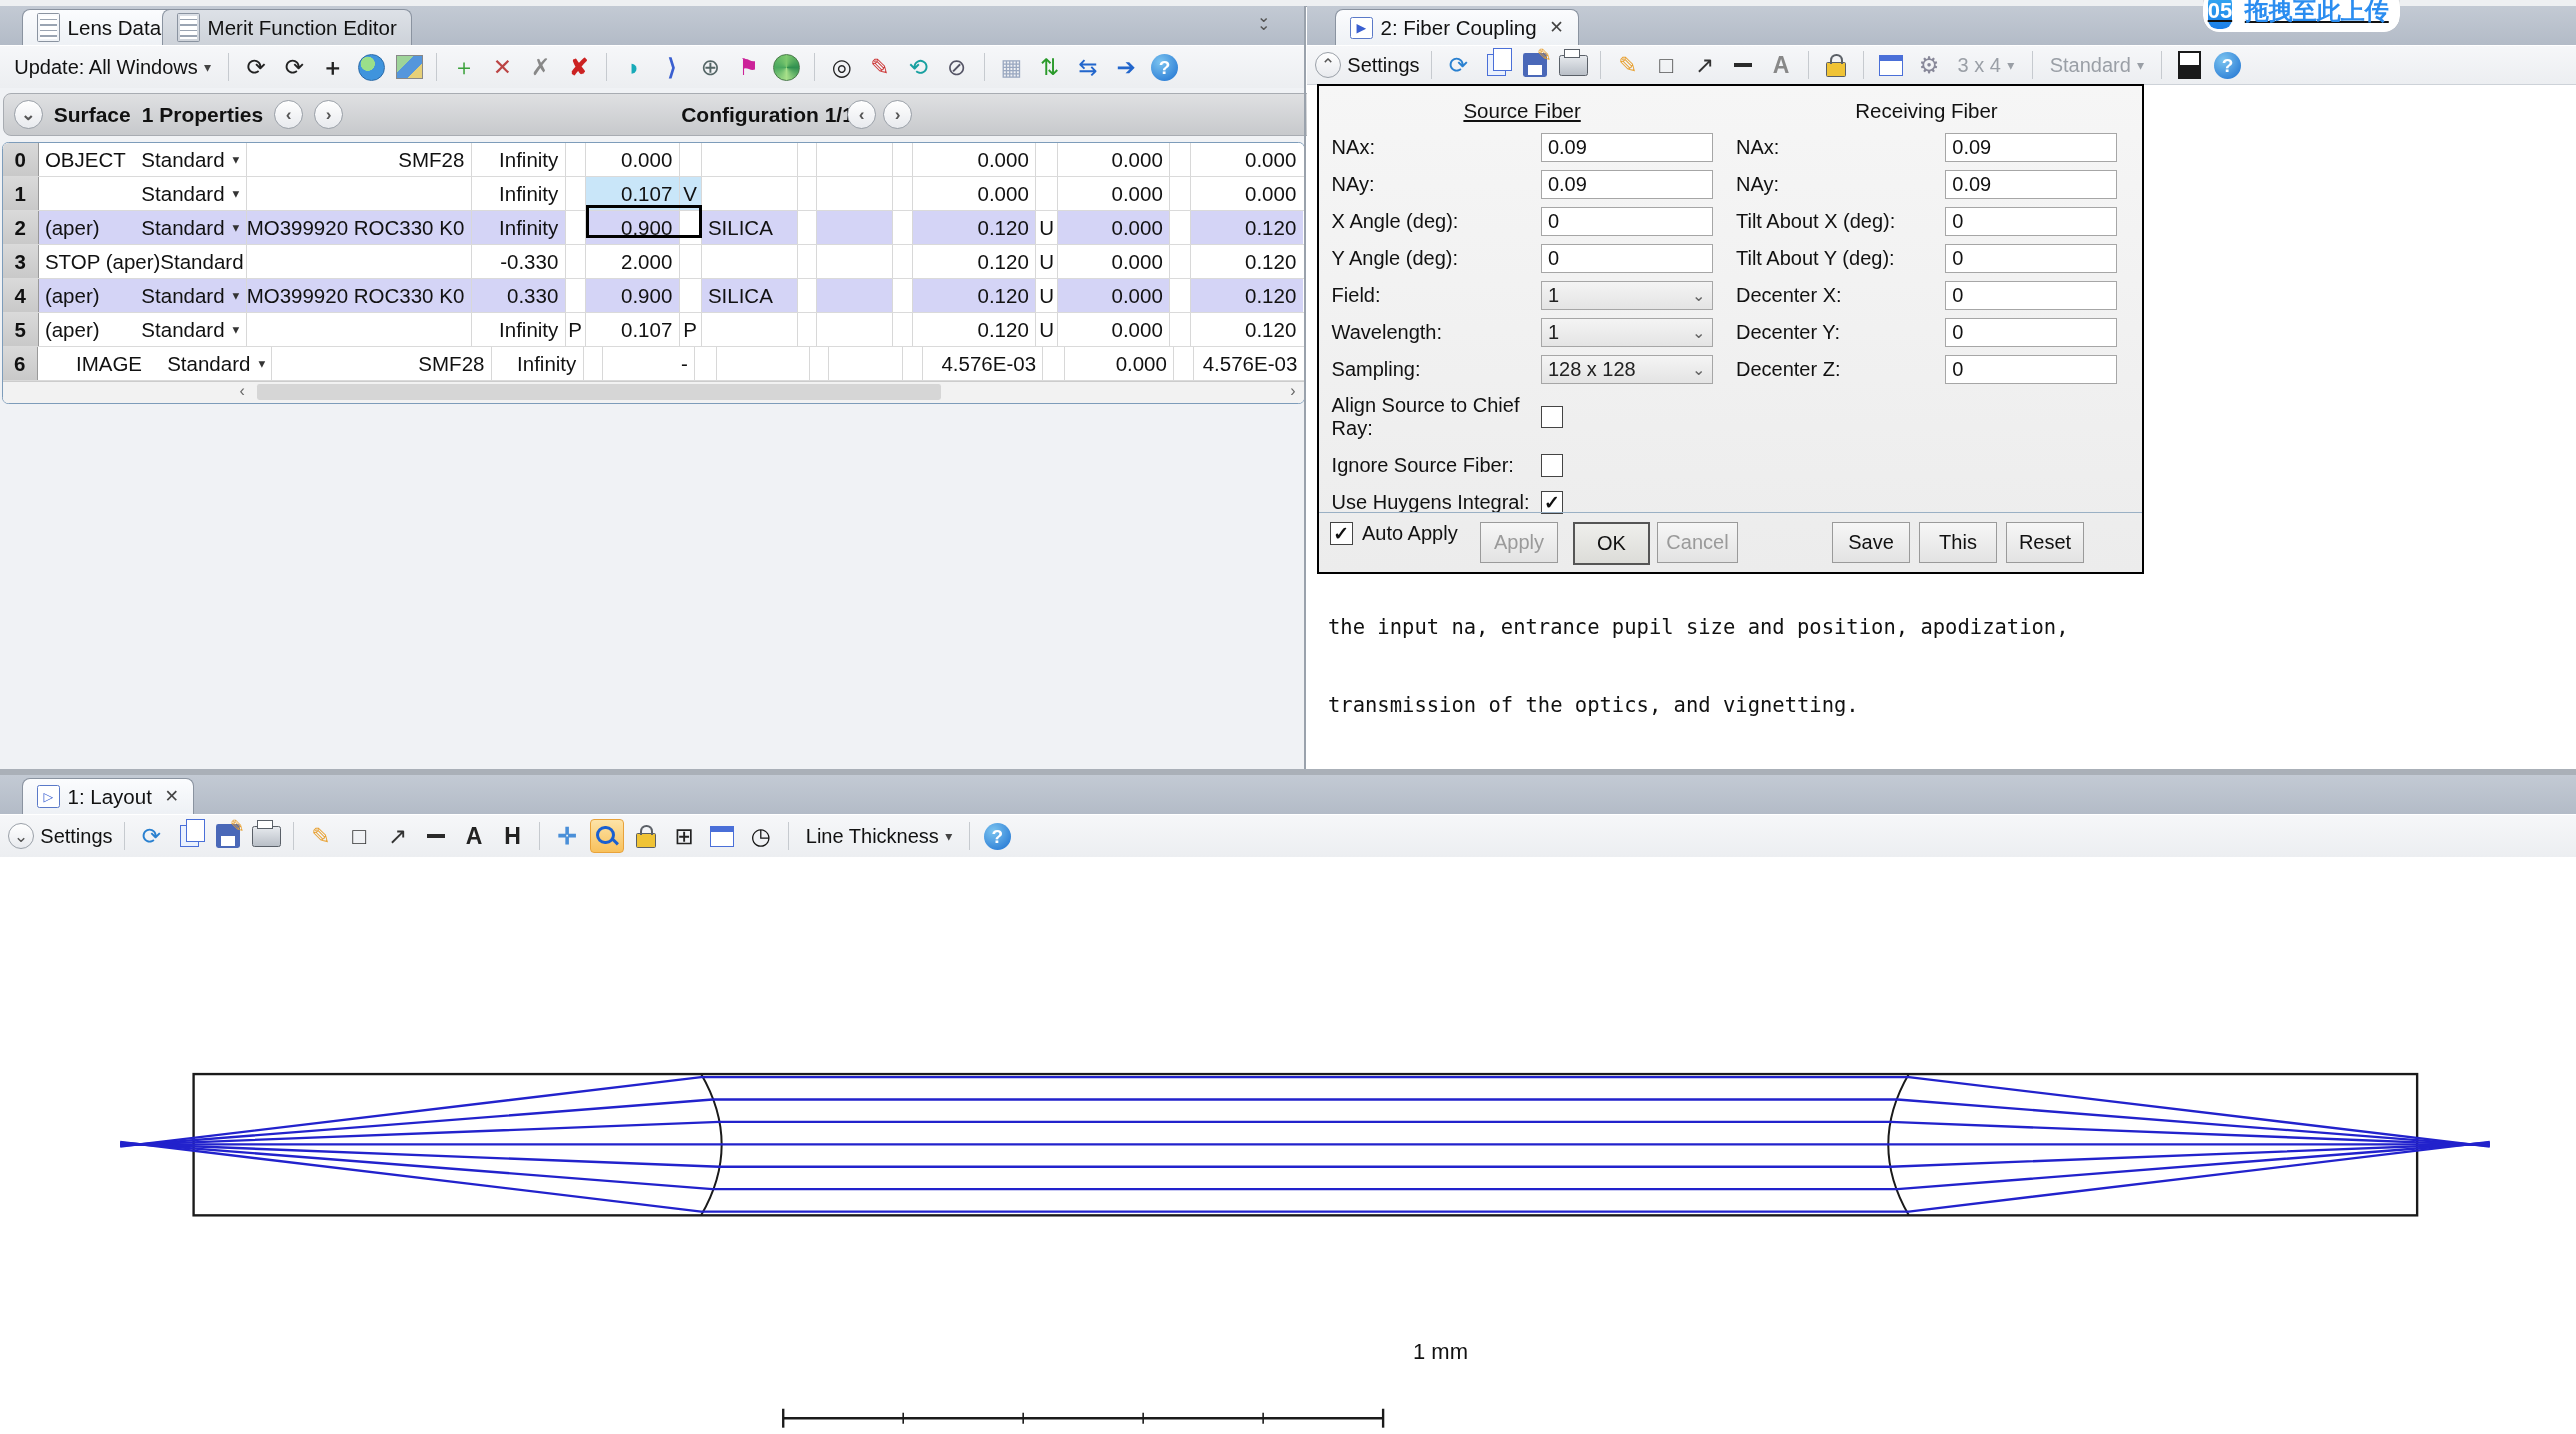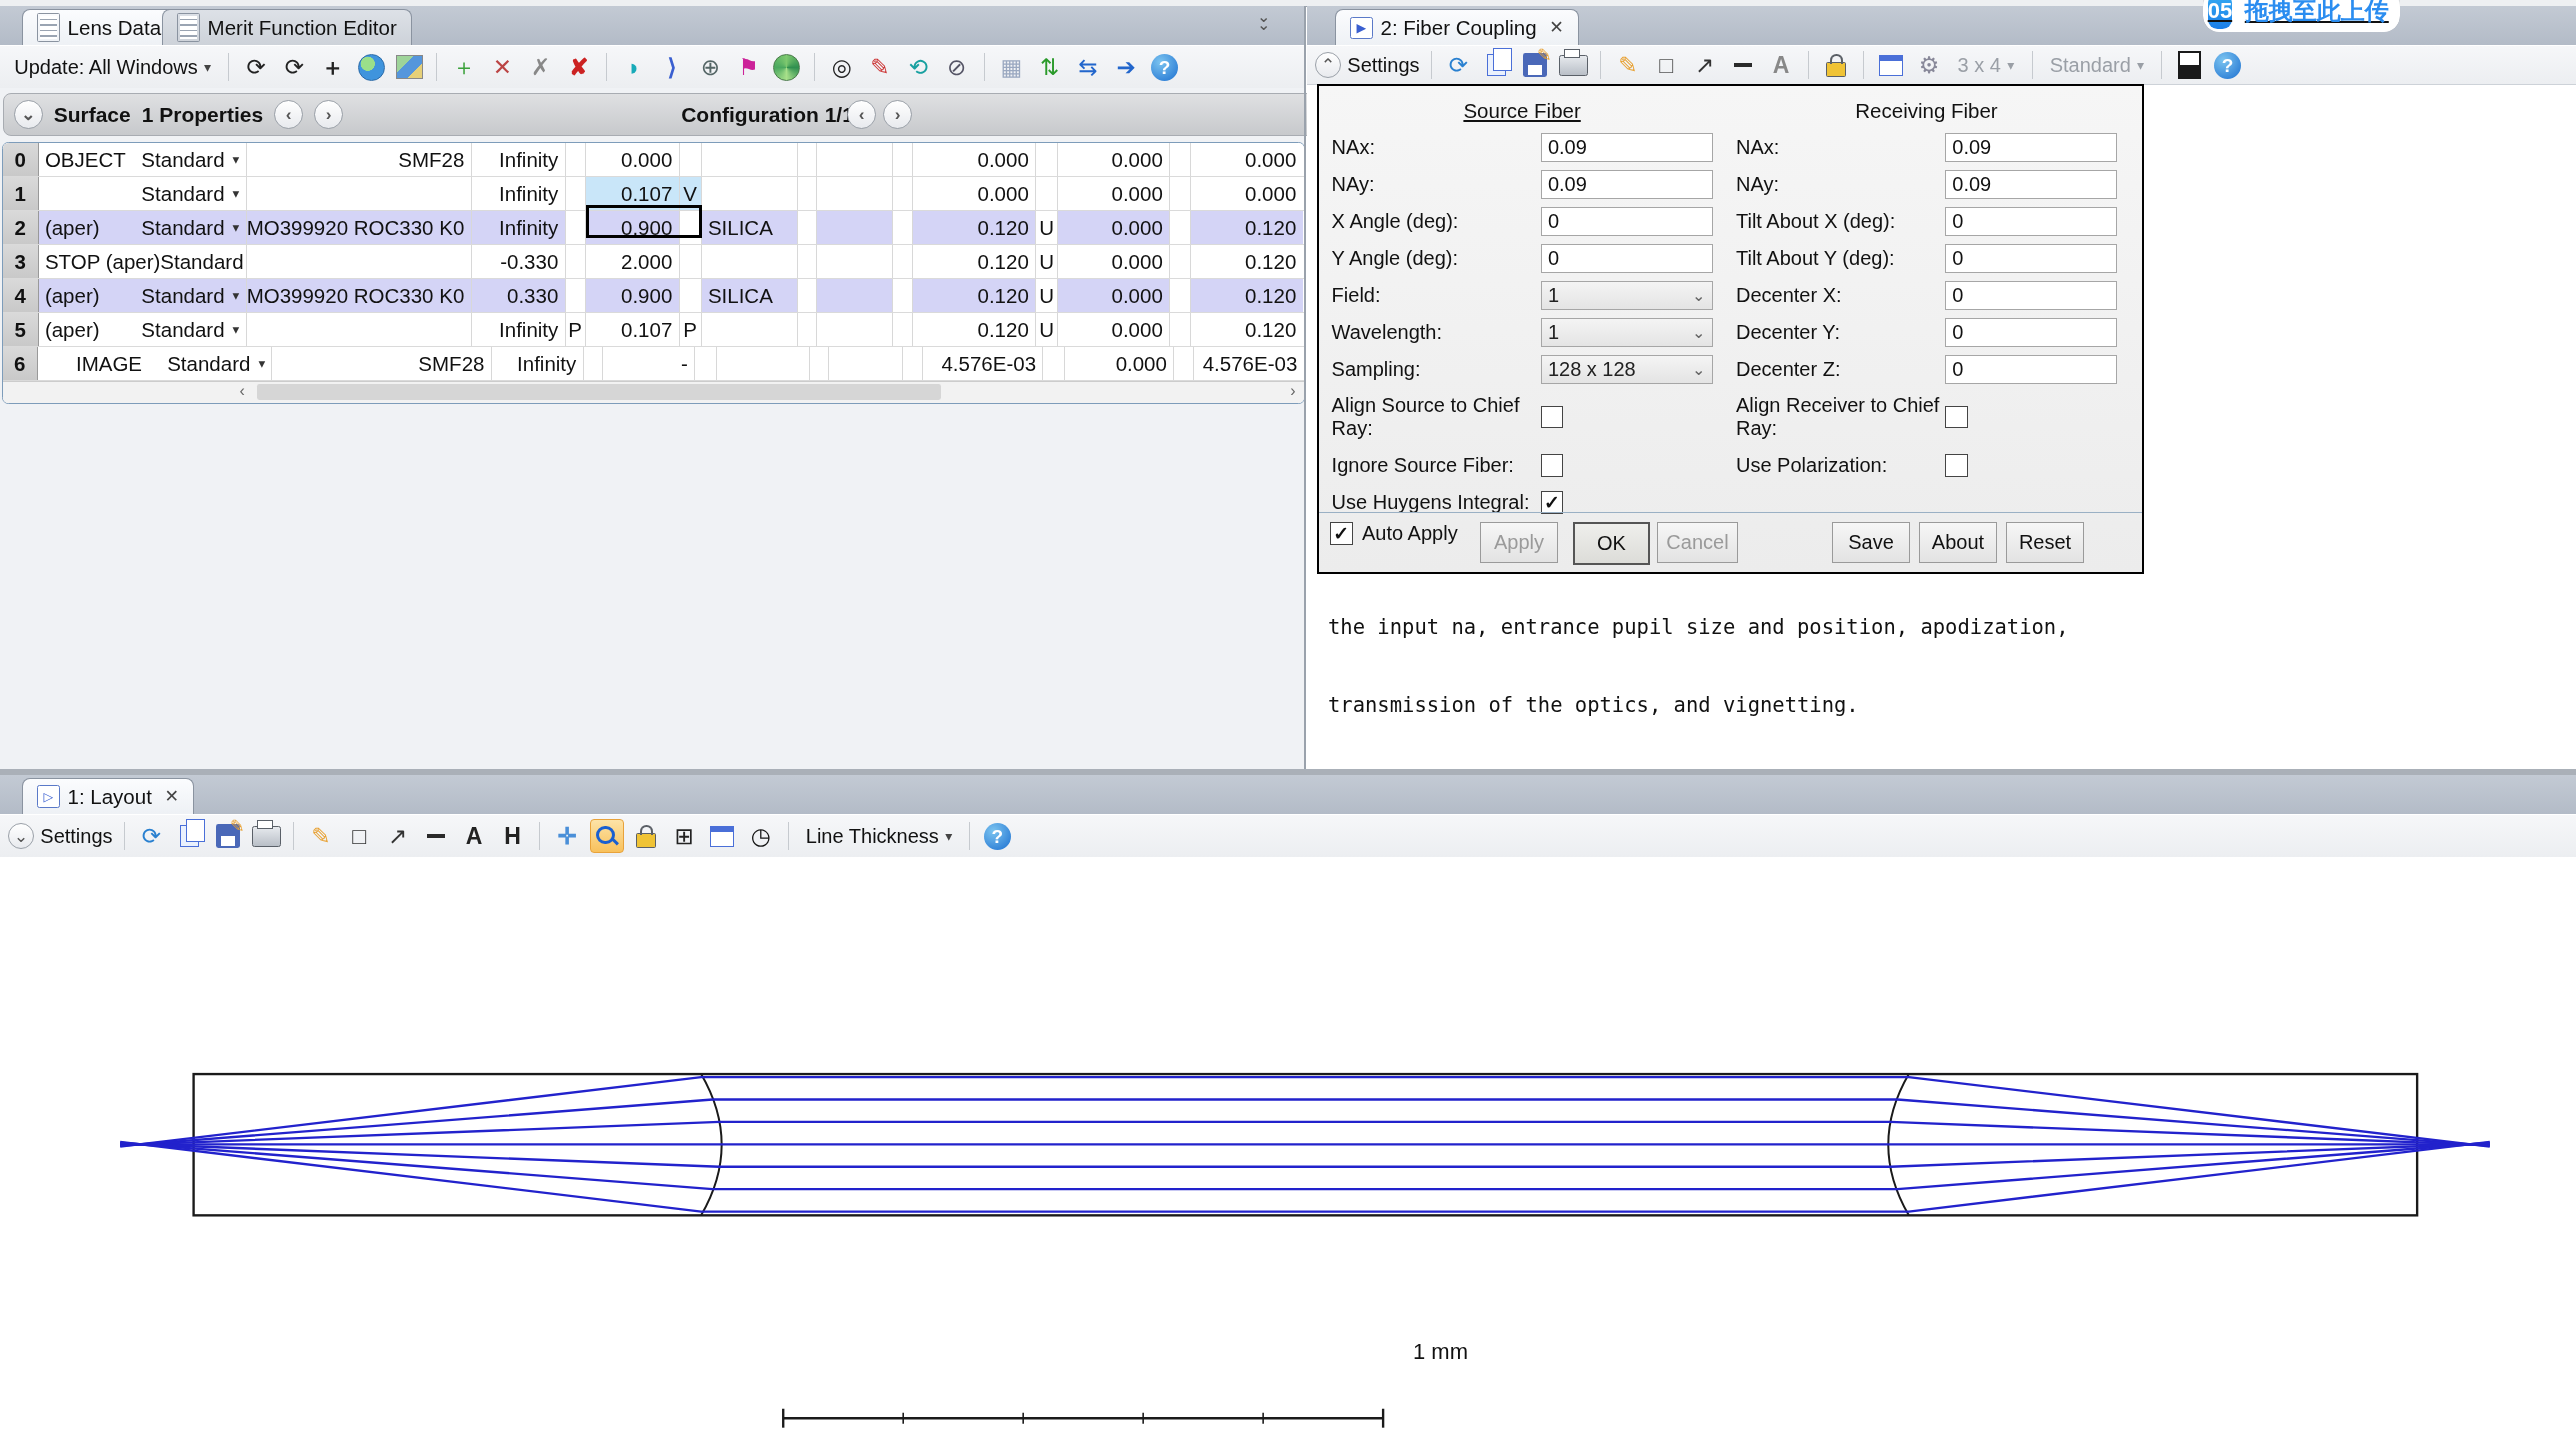--- a/index.html
+++ b/index.html
@@ -477,39 +477,33 @@
     <span>Tilt About Y (deg):</span>
     <span class="inp">0</span>
     <span>Decenter X:</span>
     <span class="inp">0</span>
     <span>Decenter Y:</span>
     <span class="inp">0</span>
     <span>Decenter Z:</span>
     <span class="inp">0</span>
   </div>
 
-  <div class="abs fgrid" style="left:417px;top:308px;width:381px;row-gap:14px;">
-    <span>Align Receiver to Chief Ray:</span>
-    <span class="cb"></span>
-    <span>Use Polarization:</span>
-    <span class="cb"></span>
-  </div>
 
   <div class="abs" style="left:0;top:426px;width:823px;height:0;border-top:1.6px solid #9ab0c4;"></div>
   <div class="abs" style="left:11px;top:436px;display:flex;align-items:center;gap:9.5px;font-size:20px;">
     <span class="cb">
         <span>✓</span>
       </span>
     <span>Auto Apply</span>
   </div>
   <div class="btn dis abs" style="left:161px;top:436px;width:76px;">Apply</div>
   <div class="btn default abs" style="left:254px;top:436px;width:73px;">OK</div>
   <div class="btn dis abs" style="left:338px;top:436px;width:79px;">Cancel</div>
   <div class="btn abs" style="left:513px;top:436px;width:76px;">Save</div>
-  <div class="btn abs" style="left:600px;top:436px;width:76px;">About</div>
+  <div class="btn abs" style="left:600px;top:436px;width:76px;">This</div>
   <div class="btn abs" style="left:687px;top:436px;width:76px;">Reset</div>
 </div>
 
 <div class="abs upload" style="left:2203px;top:0;width:197px;height:32px;text-decoration:underline;">
   <div class="upload-inner">
     <span class="upload-badge">05</span>
     <span class="upload-text">拖拽至此上传</span>
   </div>
 </div>
 

